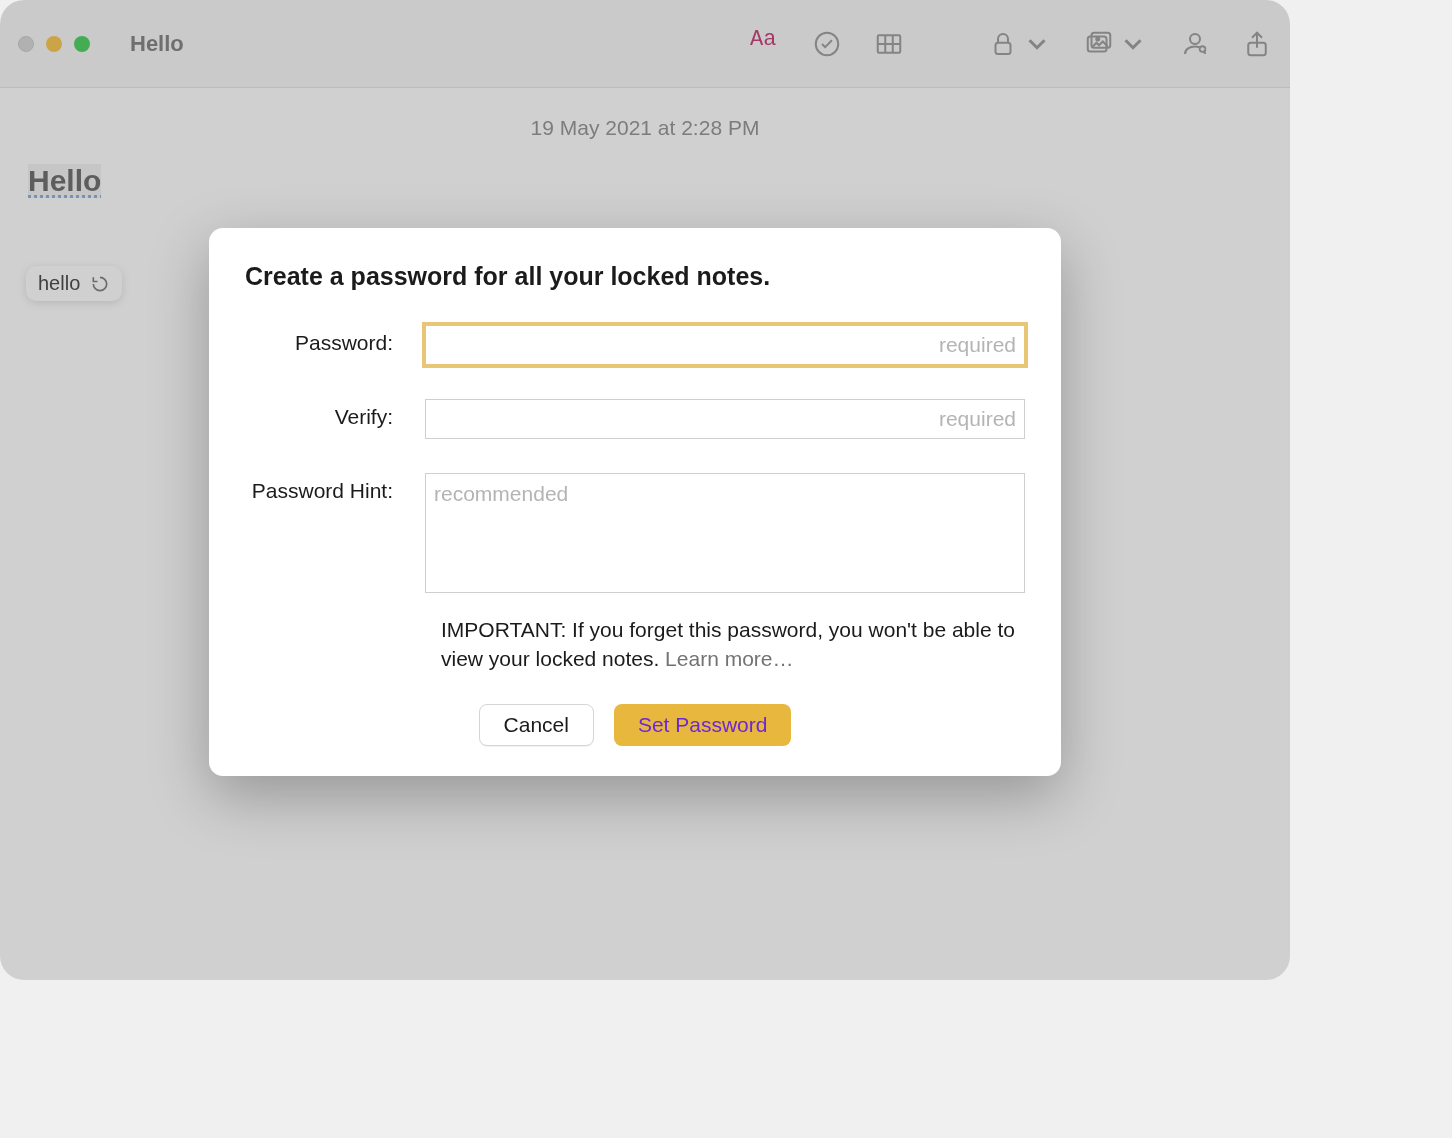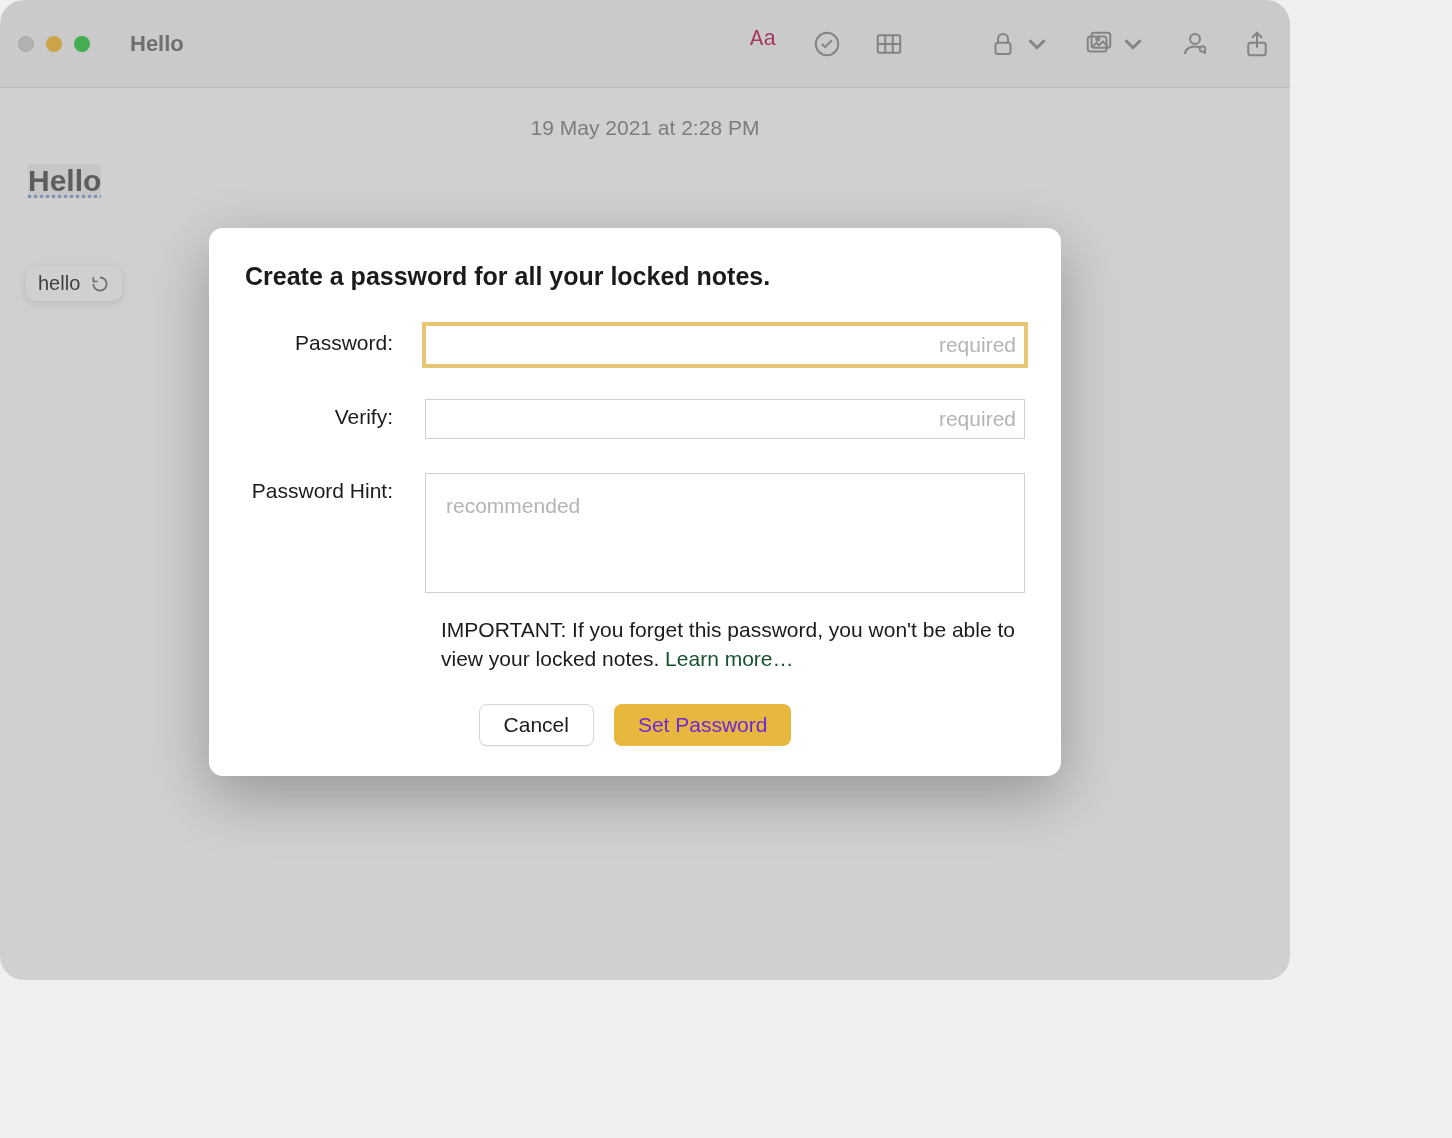--- a/index.html
+++ b/index.html
@@ -179,39 +179,39 @@
     }
     .text-input.focused {
       outline: 4px solid #e7c675;
       outline-offset: -1px;
     }
     .textarea-input {
       width: 100%;
       height: 120px;
       border: 1px solid #cfcfcf;
       font-size: 21px;
-      padding: 20px;
+      padding: 8px;
       font-family: inherit;
       resize: none;
       outline: none;
       color: #404040;
     }
     .textarea-input::placeholder {
       color: #b4b4b4;
     }
     .important-text {
       font-size: 21px;
       color: #1b1b1b;
       line-height: 1.4;
       margin-top: -16px;
       margin-left: 196px;
       margin-bottom: 30px;
     }
     .learn-more {
-      color: #14532d;
+      color: #737373;
       cursor: pointer;
     }
     .button-row {
       display: flex;
       justify-content: center;
       gap: 20px;
       margin-top: 10px;
     }
     .btn {
       font-size: 21px;

